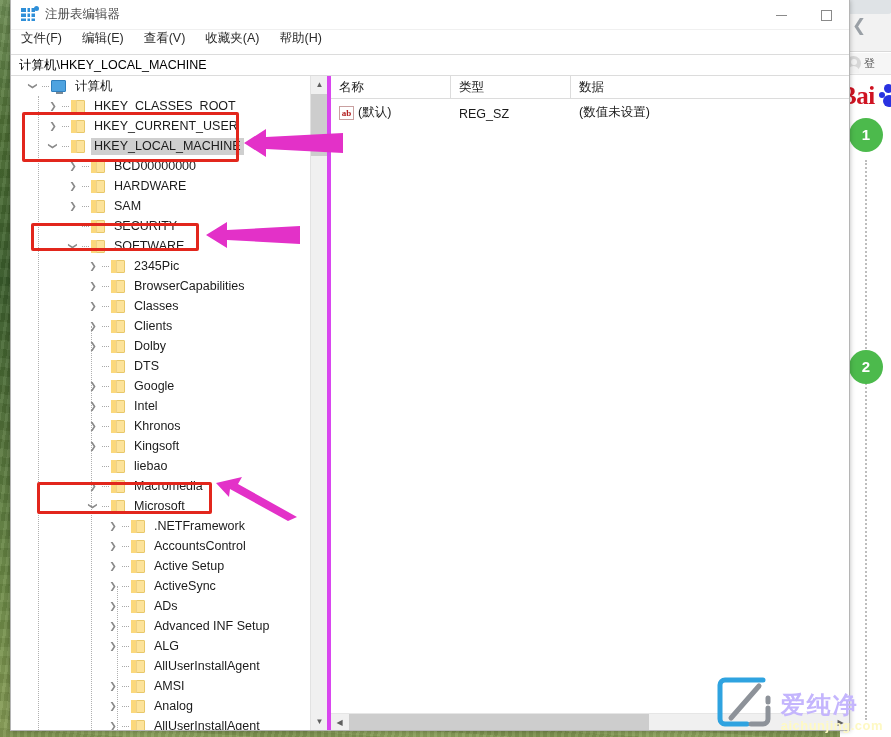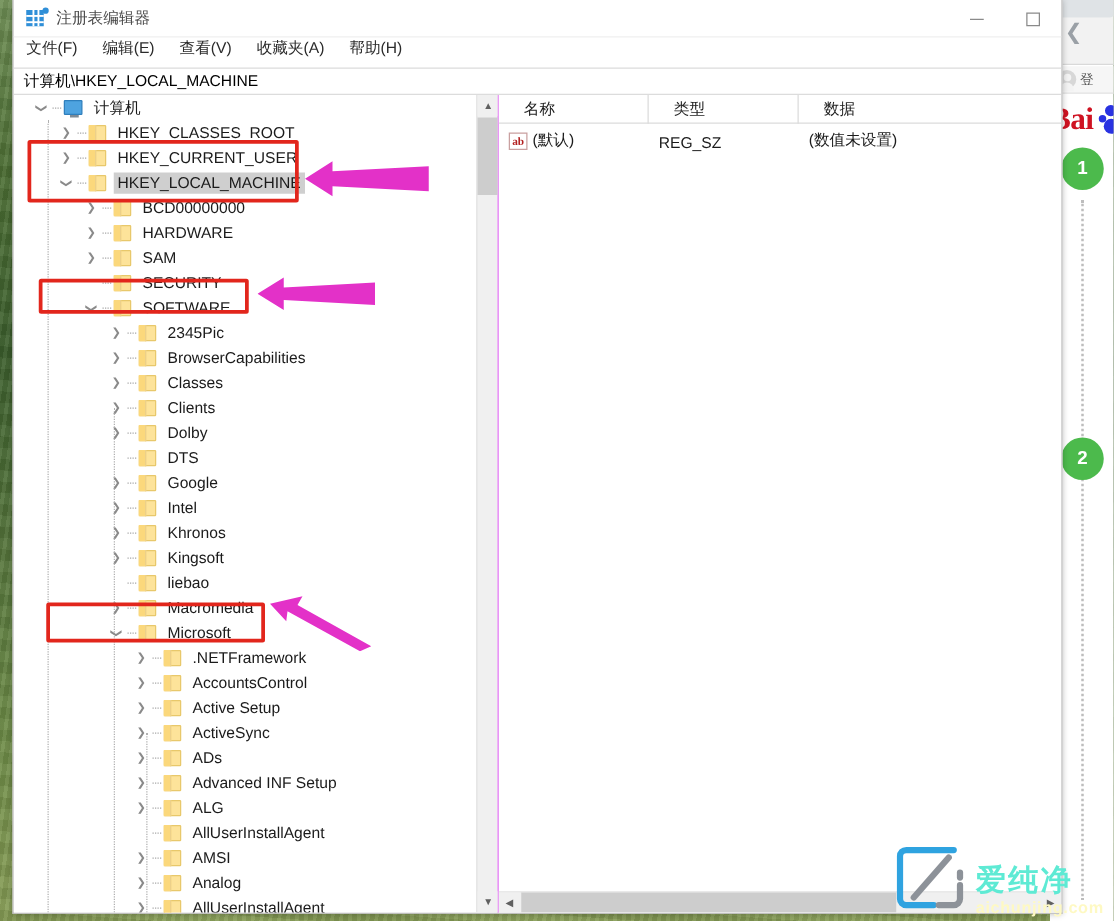--- a/index.html
+++ b/index.html
@@ -134,22 +134,22 @@
   #address-bar {
     height: 22px; border-top: 1px solid #dcdcdc; border-bottom: 1px solid #dcdcdc;
     background: #ffffff; display: flex; align-items: center; padding-left: 8px;
     font-size: 12.5px; color: #000000; flex: none;
   }
 
   #panes { flex: 1; display: flex; min-height: 0; position: relative; }
 
   
   #tree-pane {
-    width: 388px; position: relative; background: #fff;
-    border-right: 1px solid #d946ef; overflow: hidden; flex: none;
+    width: 320px; position: relative; background: #fff;
+    border-right: 4px solid #d946ef; overflow: hidden; flex: none;
   }
   #tree-scroll-area { position: absolute; left: 0; top: 0; right: 17px; bottom: 0; }
   .tree-row {
     height: 20px; display: flex; align-items: center; position: relative;
     white-space: nowrap; font-size: 12.5px; color: #1b1b1b;
   }
   .tree-row.selected .label-box { background: #cfcfcf; }
   .expander {
     width: 16px; height: 20px; flex: none; display: flex;
     align-items: center; justify-content: center;
@@ -197,21 +197,21 @@
     position: absolute; left: 0; top: 18px; width: 17px; height: 62px; background: #cdcdcd;
   }
 
   
   #value-pane { flex: 1; position: relative; background: #fff; overflow: hidden; }
   #col-header {
     height: 23px; display: flex; border-bottom: 1px solid #dcdcdc; background: #fff;
     font-size: 12.5px; color: #1b1b1b;
   }
   .col-h {
-    display: flex; align-items: center; padding-left: 20px;
+    display: flex; align-items: center; padding-left: 8px;
     border-right: 1px solid #dcdcdc; height: 23px;
   }
   .col-h.c1 { width: 120px; }
   .col-h.c2 { width: 120px; }
   .col-h.c3 { flex: 1; border-right: none; }
   .value-row { height: 22px; display: flex; align-items: flex-end; font-size: 12.5px; color: #1b1b1b; }
   .vcell { padding-left: 8px; display: flex; align-items: center; }
   .vcell.c1 { width: 120px; }
   .vcell.c2 { width: 120px; }
   .vcell.c3 { flex: 1; }
@@ -239,21 +239,21 @@
   .anno-arrow { position: absolute; z-index: 41; pointer-events: none; }
 
   
   #watermark {
     position: absolute; right: 8px; bottom: 4px; z-index: 60;
     display: flex; align-items: center; gap: 8px;
   }
   #wm-logo { width: 56px; height: 52px; position: relative; flex: none; }
   #wm-text { display: flex; flex-direction: column; }
   #wm-cn {
-    font-size: 24px; font-weight: bold; color: #5eead4; letter-spacing: 2px;
+    font-size: 24px; font-weight: bold; color: #c4b5fd; letter-spacing: 2px;
     line-height: 26px;
     margin-top: 22px;
   }
   #wm-en {
     font-size: 13px; font-weight: bold; color: #fef9c3; letter-spacing: .5px;
     line-height: 15px;
   }
 </style>
 </head>
 <body>

